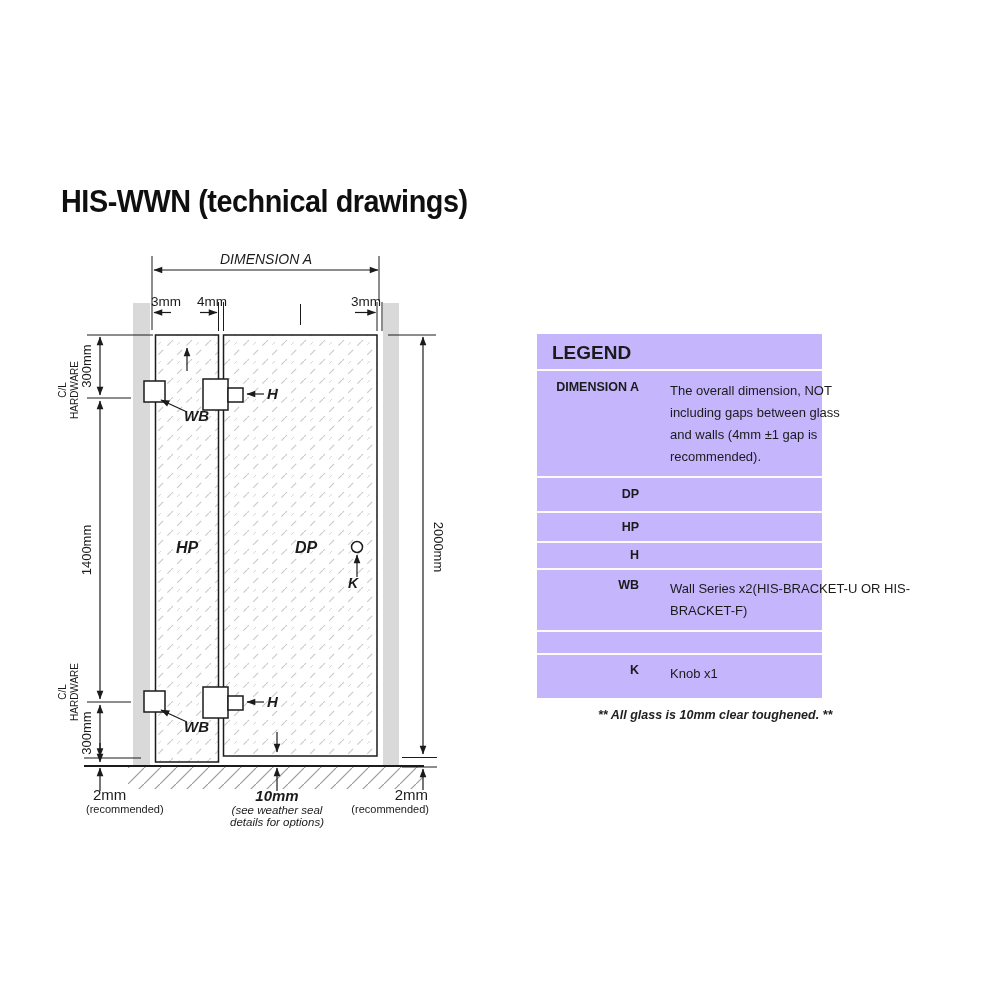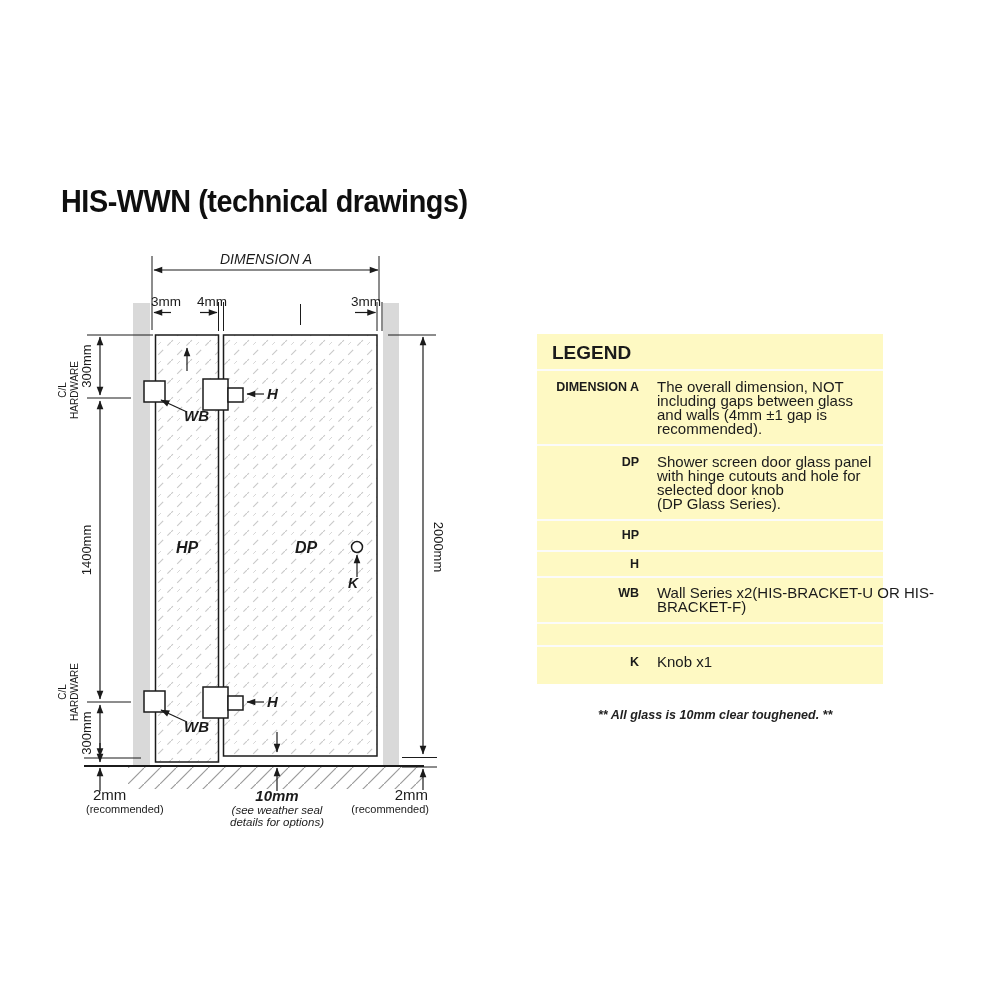--- a/index.html
+++ b/index.html
@@ -8,31 +8,31 @@
     font-family:"Liberation Sans", sans-serif;color:#1b1b1b;overflow:hidden;
   }
   .page-title{
     position:absolute;left:61px;top:183px;margin:0;
     font-size:32px;font-weight:bold;letter-spacing:-0.5px;color:#0f0f0f;
     transform:scaleX(.9);transform-origin:left top;white-space:nowrap;
   }
   .drawing-svg{position:absolute;left:0;top:0;}
   
   .legend{
-    position:absolute;left:537px;top:334px;width:346px;background:#fef9c3;
+    position:absolute;left:537px;top:334px;width:285px;background:#c4b5fd;
   }
   .lrow{display:flex;align-items:flex-start;border-top:2px solid #fbfbfa;}
   .lrow:first-child{border-top:none;}
   .ltitle{font-size:19px;font-weight:bold;padding:8px 0 5px 15px;letter-spacing:0;}
   .lkey{
     width:102px;flex:none;text-align:right;font-weight:bold;
     font-size:12.5px;line-height:15.5px;white-space:nowrap;
   }
   .ldesc{
-    width:292px;flex:none;margin-left:18px;font-size:15px;line-height:14px;
+    width:292px;flex:none;margin-left:31px;font-size:13px;line-height:22px;
     white-space:pre-line;
   }
   .r-dima{padding:9px 0 8px 0;}
   .r-dp{padding:9px 0 8px 0;}
   .r-hp{padding:7px 0 6px 0;}
   .r-h{padding:5px 0 4px 0;}
   .r-wb{padding:8px 0 8px 0;}
   .r-empty{min-height:21px;}
   .r-k{padding:8px 0 13px 0;}
   .footnote{
@@ -164,24 +164,20 @@
   </div>
   <div class="lrow r-dima">
     <div class="lkey">DIMENSION A</div>
     <div class="ldesc">The overall dimension, NOT
 including gaps between glass
 and walls (4mm ±1 gap is
 recommended).</div>
   </div>
   <div class="lrow r-dp">
     <div class="lkey">DP</div>
-    <div class="ldesc">Shower screen door glass panel
-with hinge cutouts and hole for
-selected door knob
-(DP Glass Series).</div>
   </div>
   <div class="lrow r-hp">
     <div class="lkey">HP</div>
   </div>
   <div class="lrow r-h">
     <div class="lkey">H</div>
   </div>
   <div class="lrow r-wb">
     <div class="lkey">WB</div>
     <div class="ldesc">Wall Series x2(HIS-BRACKET-U OR HIS-BRACKET-F)</div>

